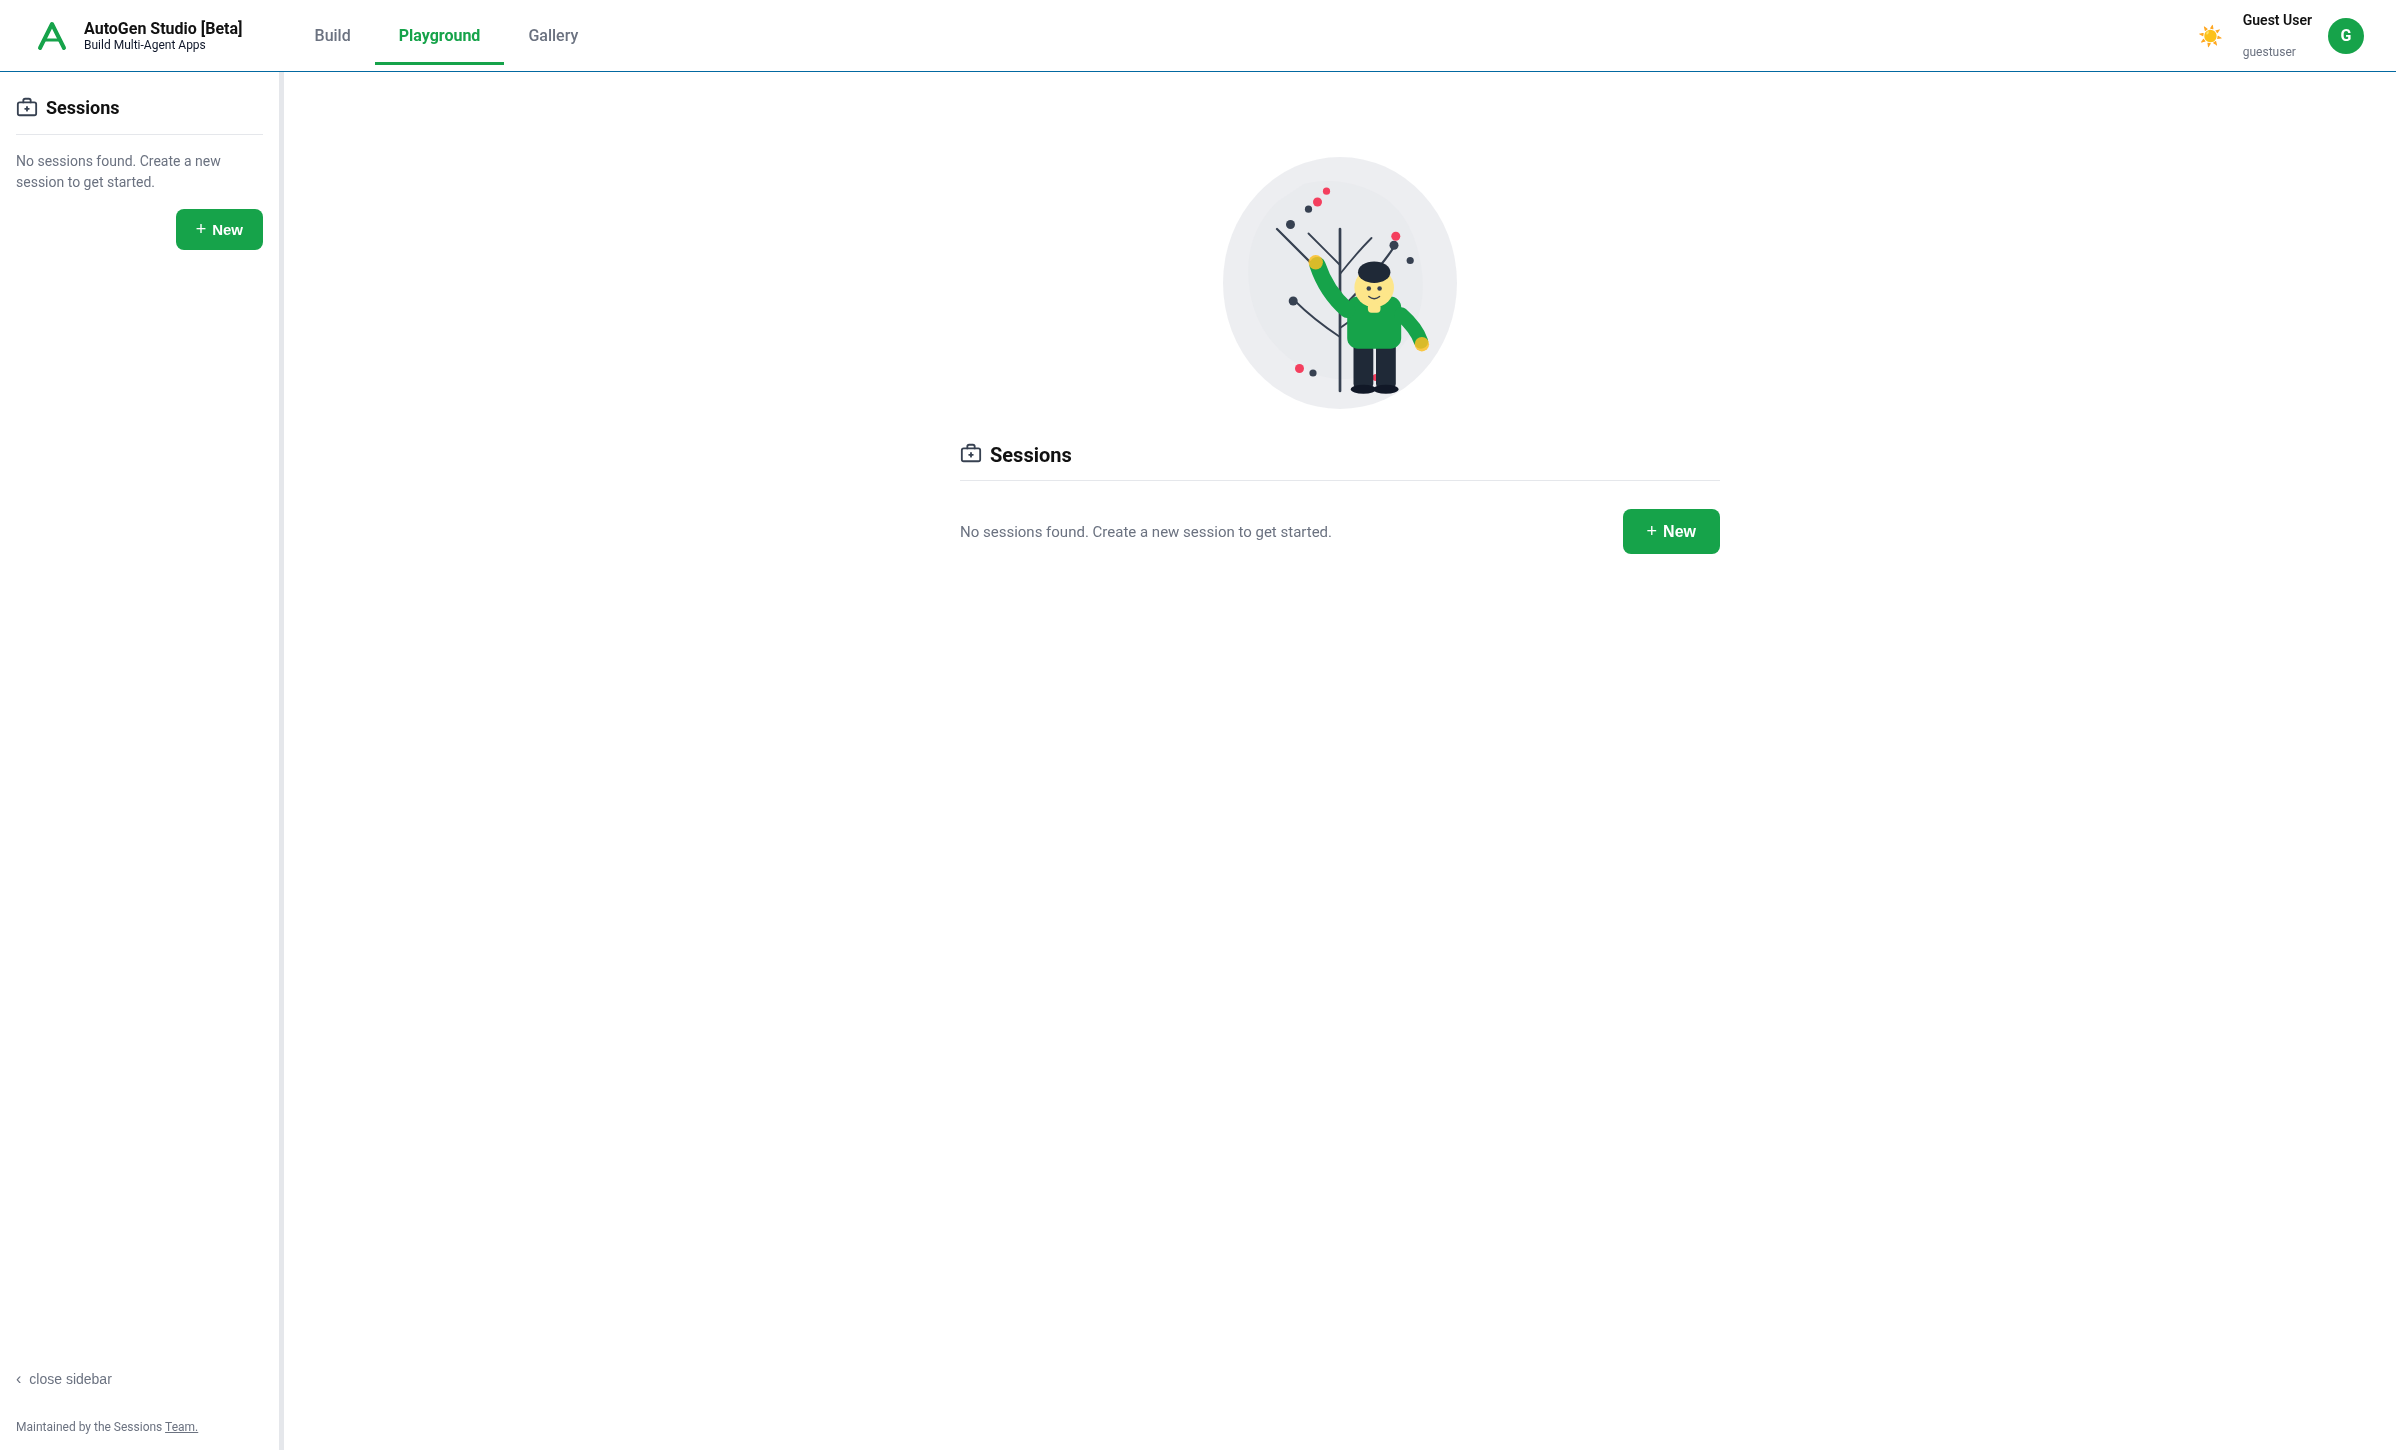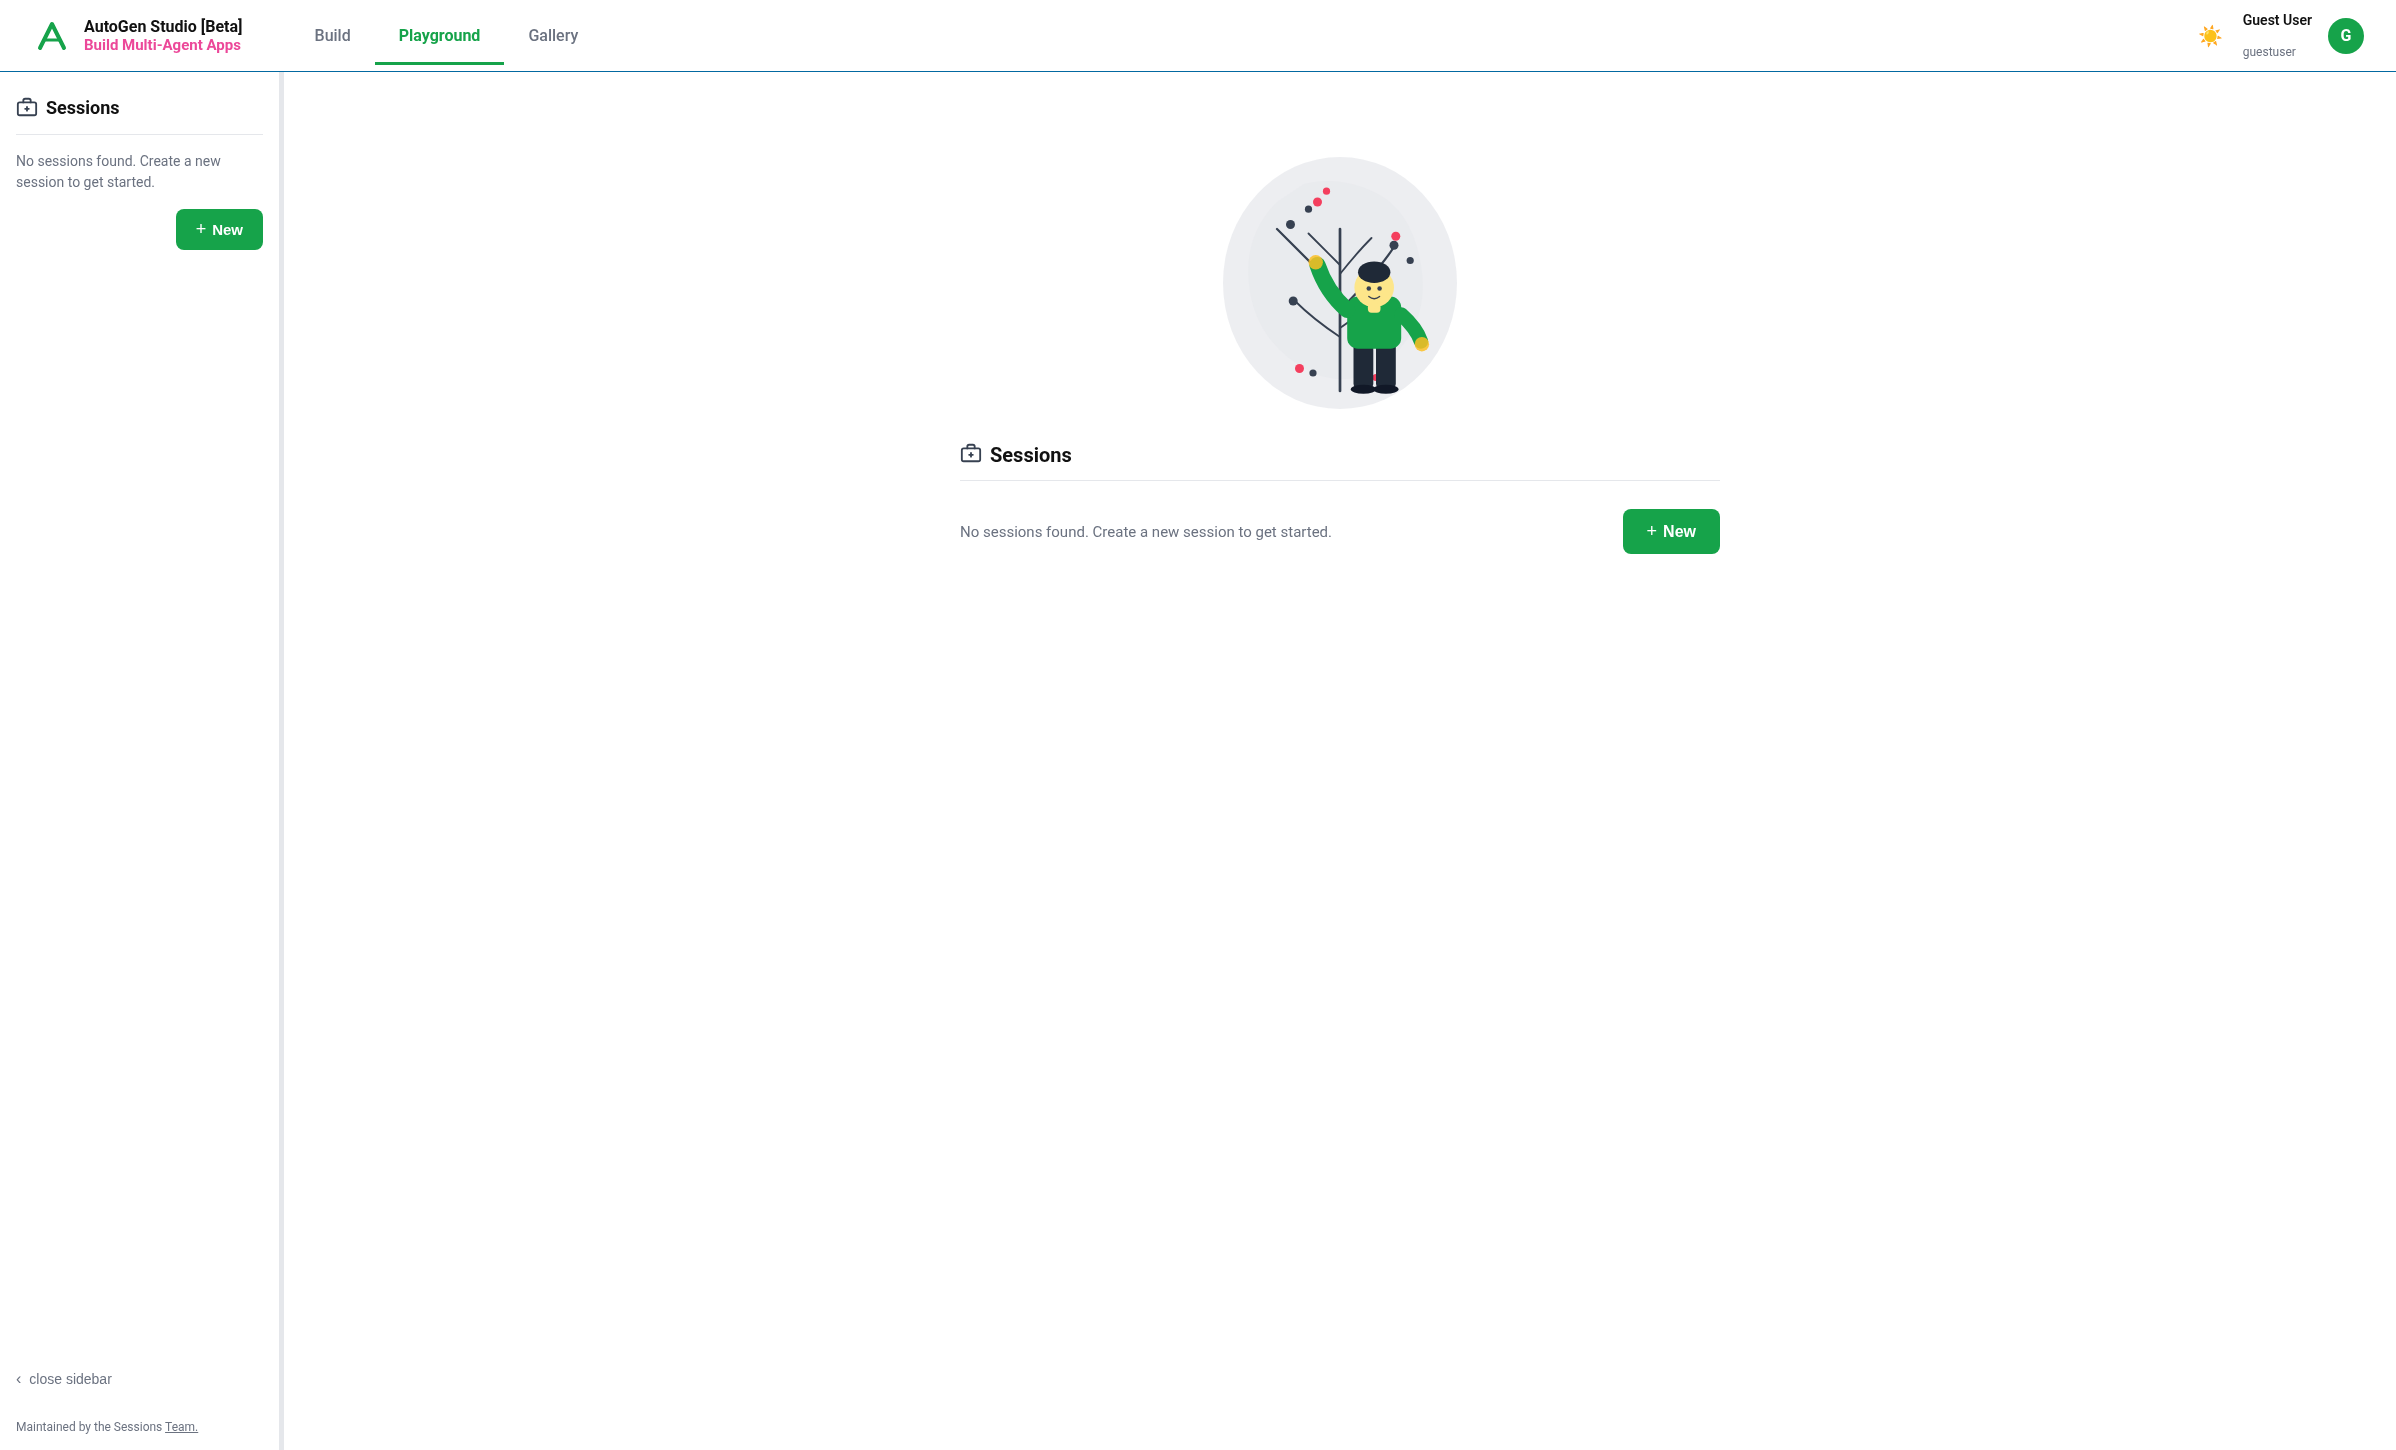--- a/index.html
+++ b/index.html
@@ -7,21 +7,21 @@
 
     
     .header {
       display: flex; align-items: center; padding: 4px 32px; height: 72px;
       border-bottom: 1px solid #0369a1; background: #fff; flex-shrink: 0;
     }
     .logo-area { display: flex; align-items: center; gap: 12px; margin-right: 48px; }
     .logo-icon { width: 40px; height: 40px; }
     .logo-text { display: flex; flex-direction: column; }
     .logo-title { font-size: 16px; font-weight: 700; color: #111; }
-    .logo-subtitle { font-size: 15px; color: #ec4899; font-weight: bold; }
+    .logo-subtitle { font-size: 12px; color: #0f172a; }
     .nav-tabs { display: flex; align-items: center; gap: 0; flex: 1; }
     .nav-tab {
       padding: 0 24px; height: 56px; display: flex; align-items: center;
       font-size: 16px; font-weight: 500; color: #6b7280; cursor: pointer;
       border-bottom: 3px solid transparent; text-decoration: none;
       position: relative; top: 1px;
     }
     .nav-tab.active { color: #16a34a; border-bottom: 3px solid #16a34a; font-weight: 700; }
     .header-right { display: flex; align-items: center; gap: 16px; margin-left: auto; }
     .theme-icon { width: 32px; height: 32px; display: flex; align-items: center; justify-content: center; color: #6b7280; cursor: pointer; font-size: 20px; }

